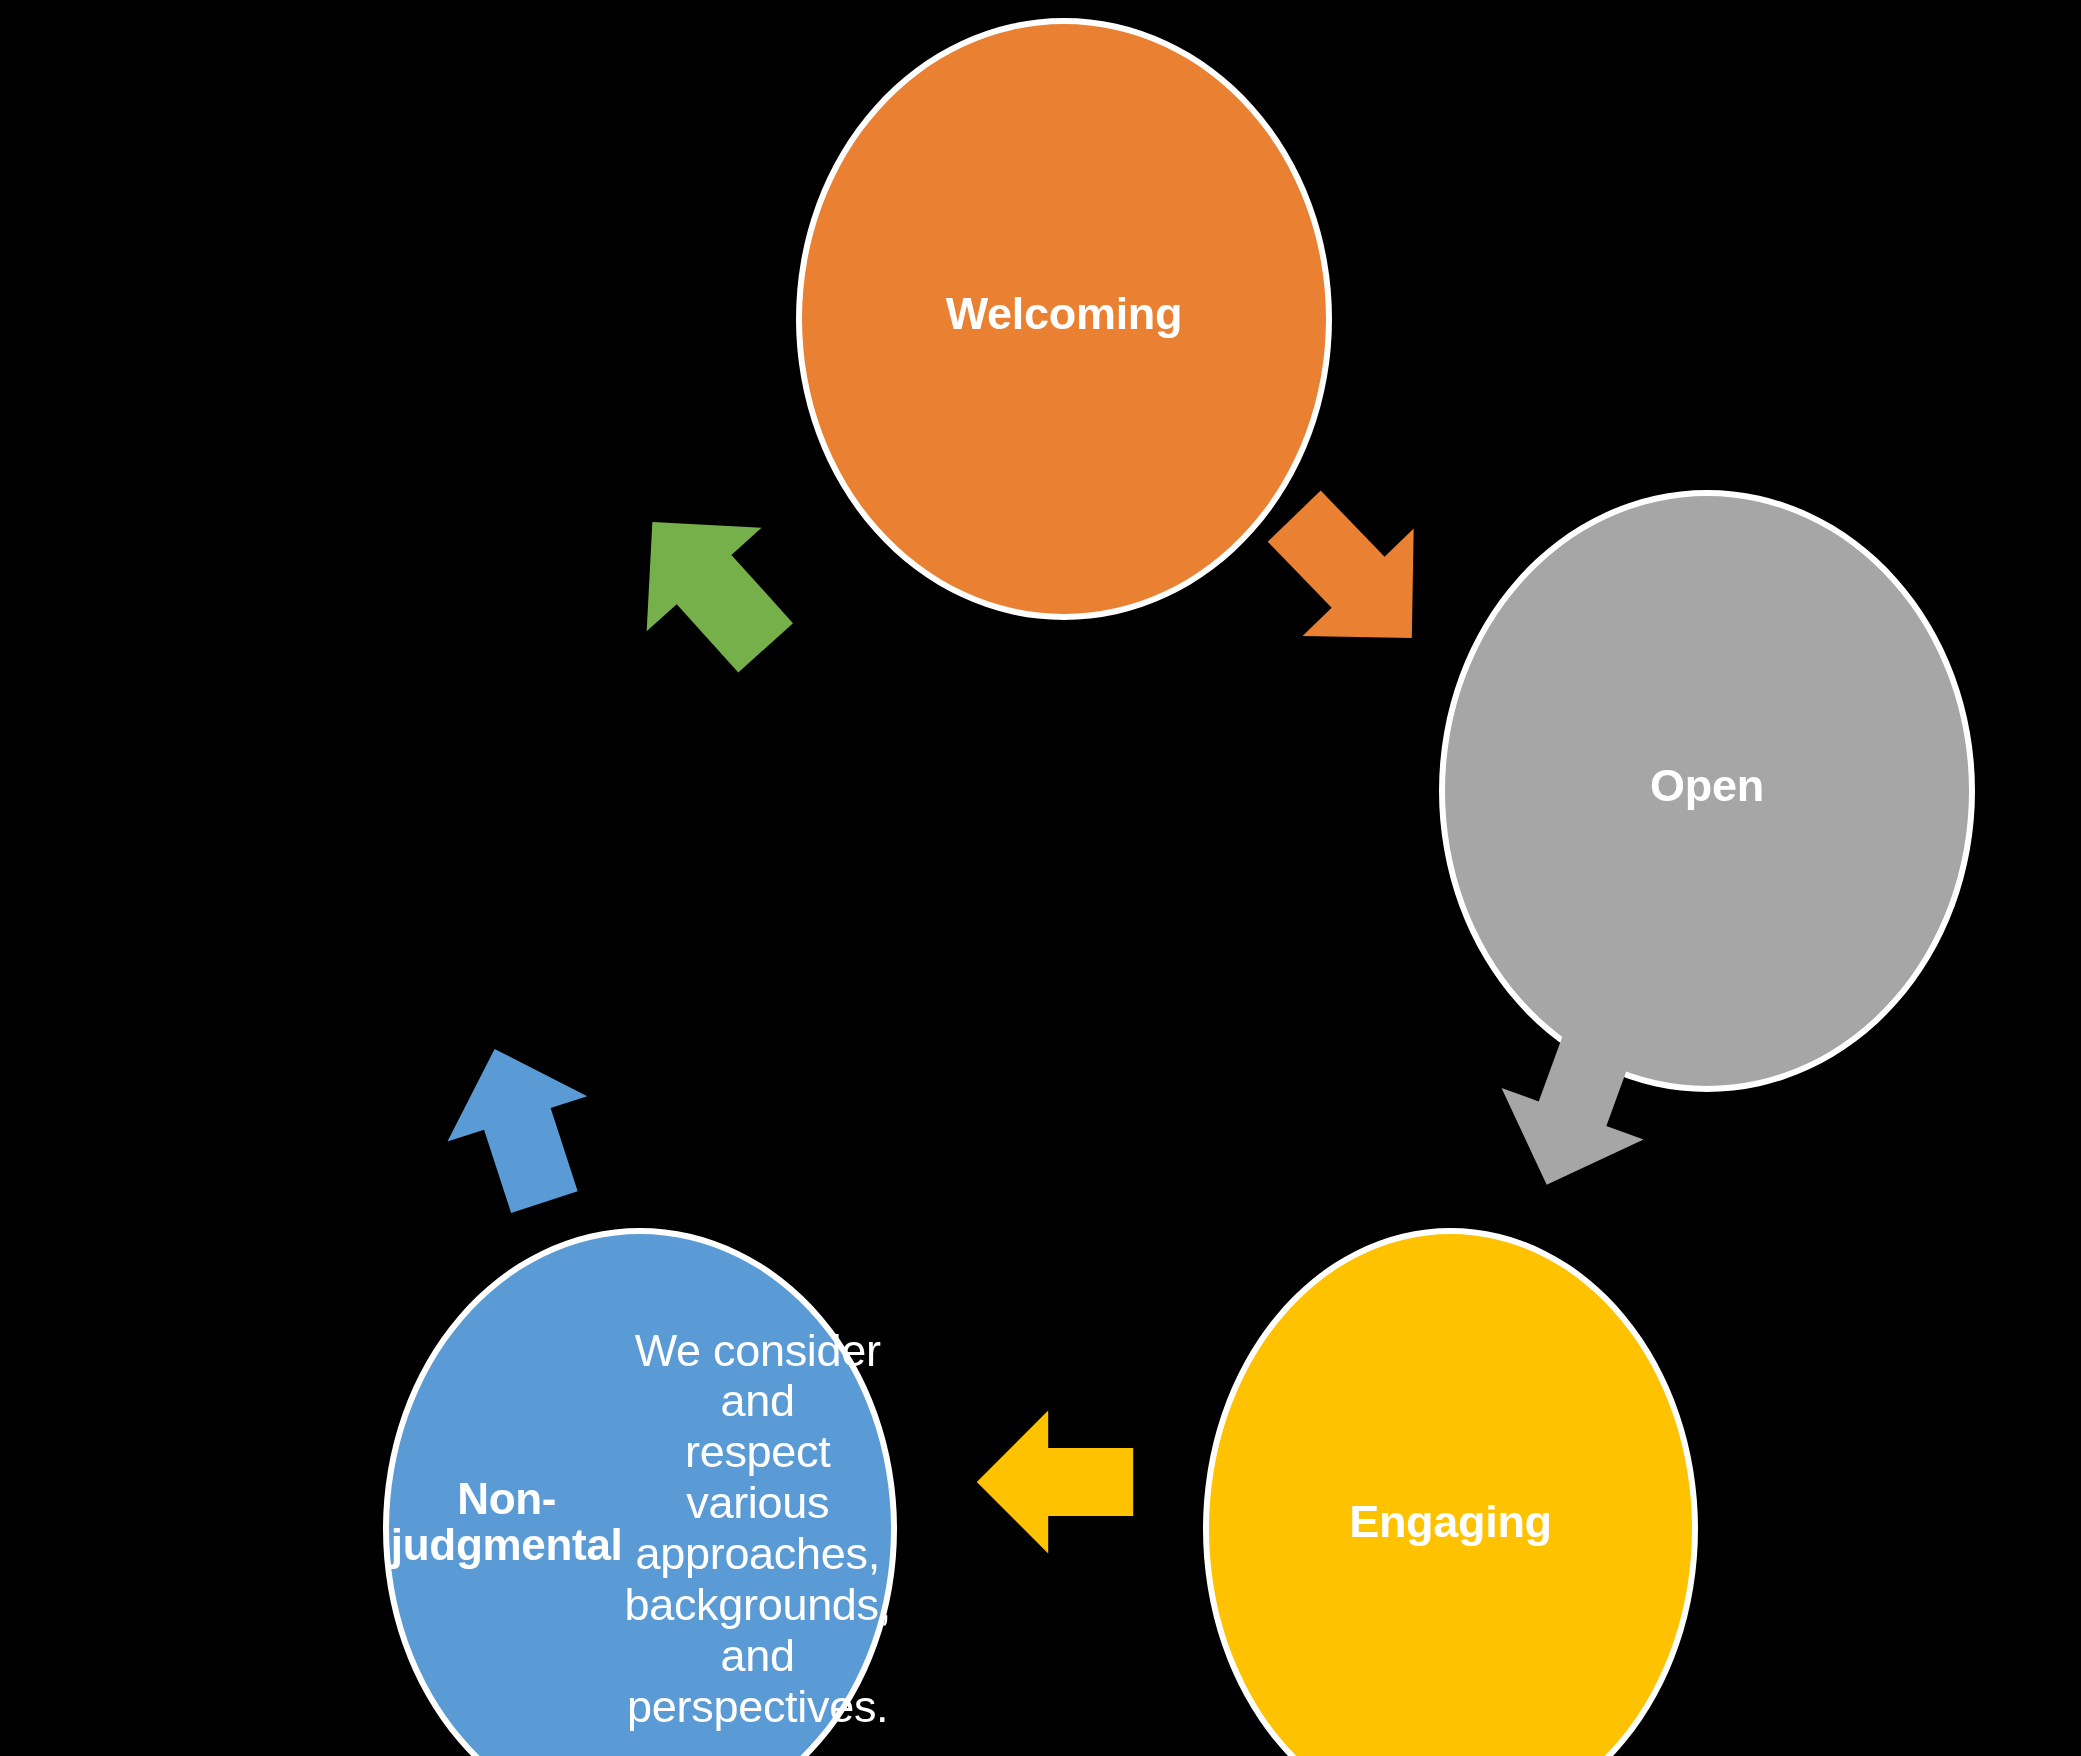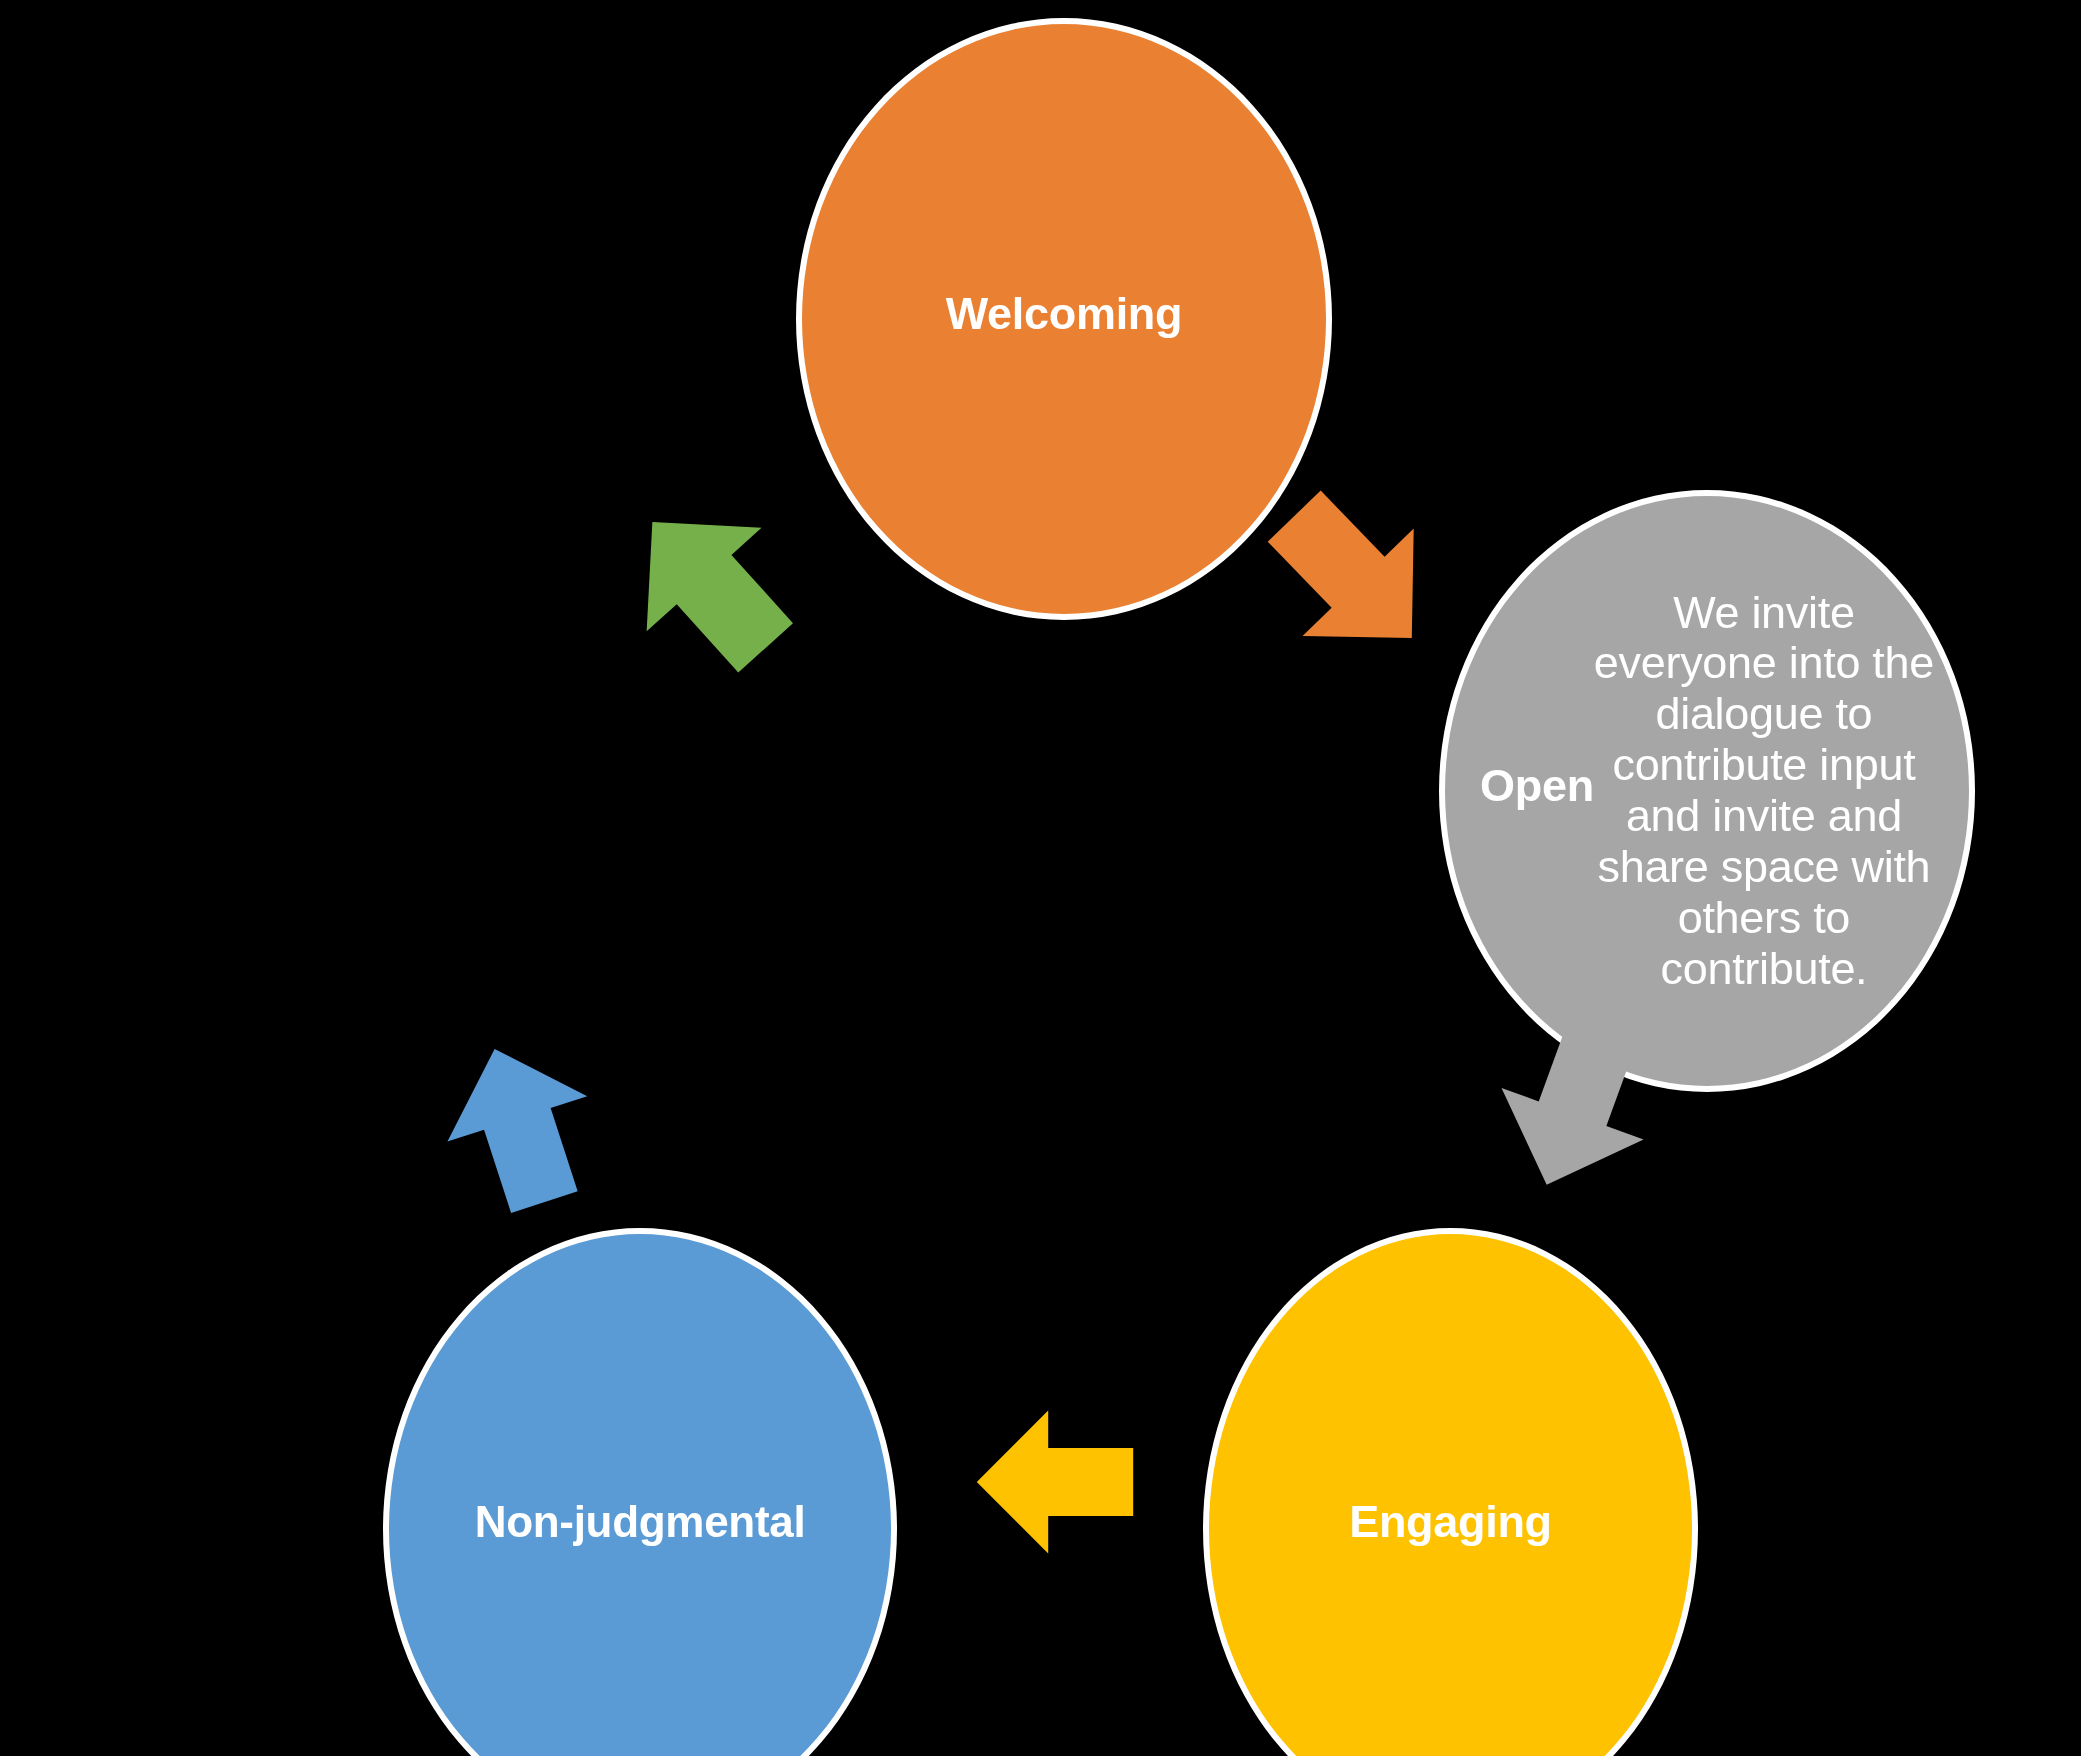--- a/index.html
+++ b/index.html
@@ -93,36 +93,33 @@
 <body>
 
 <div id="stage">
 
   <div class="node" id="node-welcoming">
     <div class="title">Welcoming</div>
   </div>
 
   <div class="node" id="node-open">
     <div class="title">Open</div>
-    <div class="body">We invite
-everyone into the
-dialogue to
-contribute input
-and invite and
-share space with
-others to
-contribute.</div>
   </div>
 
   <div class="node" id="node-engaging">
     <div class="title">Engaging</div>
   </div>
 
   <div class="node" id="node-nonjudgmental">
     <div class="title">Non-judgmental</div>
+    <div class="body">We consider and
+respect various
+approaches,
+backgrounds,
+and perspectives.</div>
   </div>
 
 
   <div class="arrow" id="arrow-green">
     <svg width="184" height="184" viewBox="0 0 100 100">
       <g transform="rotate(-42 50 50)">
         <polygon points="50,4 92,46 70,46 70,96 30,96 30,46 8,46" fill="#76B04A"></polygon>
       </g>
     </svg>
   </div>

